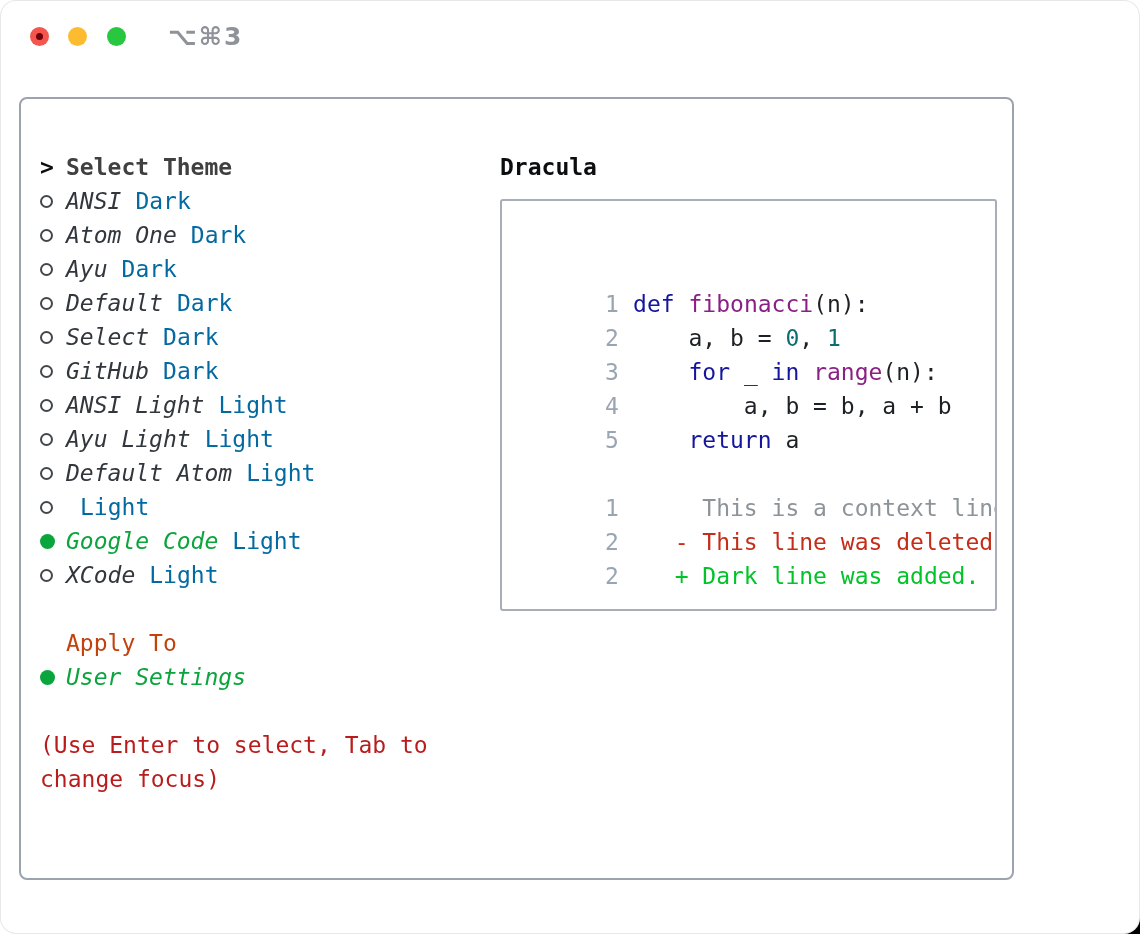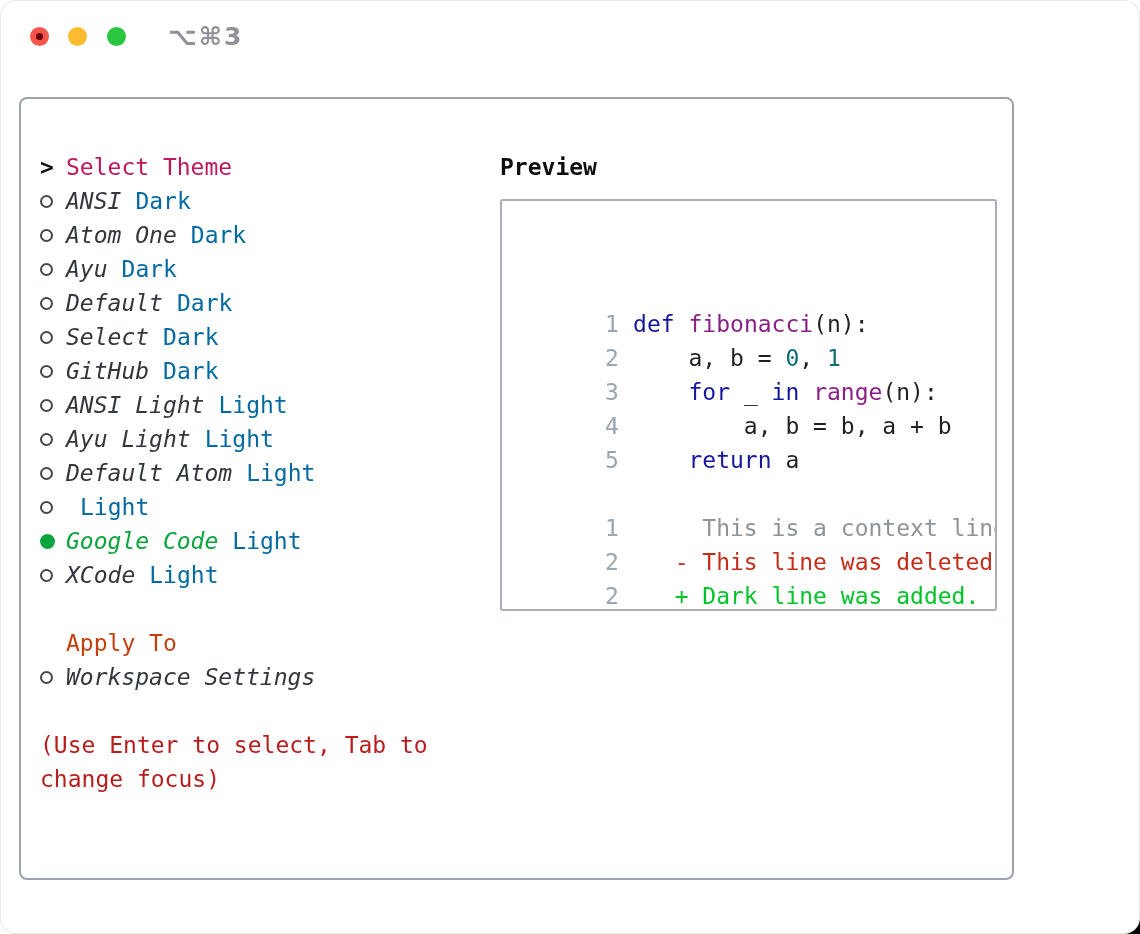--- a/index.html
+++ b/index.html
@@ -30,39 +30,39 @@
   .panel {
     position:absolute; left:19px; top:97px; width:995px; height:783px;
     border:2px solid #9ba4ae; border-radius:8px; box-sizing:border-box;
   }
 
   
   .left-col { position:absolute; left:40px; top:150px; }
   .row { display:flex; align-items:center; height:34px; font-size:23px; white-space:pre; }
   .marker { flex:0 0 26px; width:26px; display:flex; align-items:center; }
   .prompt { font-weight:bold; color:#0b0d10; font-size:23px; }
-  .hdr-label { font-weight:normal; color:#be185d; }
+  .hdr-label { font-weight:bold; color:#404040; }
   .subhdr-label { font-weight:normal; color:#c2410c; }
   .radio { width:13px; height:13px; border:2px solid #42474e; border-radius:50%; box-sizing:border-box; }
   .radio.on { width:15px; height:15px; border:none; background:#0aa53c; }
   .name { color:#32373e;font-style:italic; }
   .tag { color:#0369a1; margin-left:14px; }
   .sel .name { color:#0aa53c; }
   .spacer-row { height:34px; }
   .help-line { height:34px; line-height:34px; font-size:23px; color:#b91c1c; white-space:pre; }
 
   
   .preview-label {
     position:absolute; left:500px; top:150px; height:34px; line-height:34px;
     font-weight:bold; font-size:23px; color:#0b0d10;
   }
   .pbox {
     position:absolute; left:500px; top:199px; width:497px; height:412px;
     border:2px solid #a7aeb8; border-radius:3px; box-sizing:border-box;
-    padding:72px 0 0 20px; overflow:hidden;
+    padding:52px 0 0 20px; overflow:hidden;
   }
   .pline { height:34px; line-height:34px; font-size:23px; white-space:pre; }
   .ln { display:inline-block; width:28px; color:#9aa5b2; }
   .spacer { height:34px; }
   .c-keyword  { color:#14169d; }
   .c-function { color:#8a1f85; }
   .c-number   { color:#0a6e74; }
   .c-plain    { color:#1d2024; }
   .d-context  { color:#8d9499; }
   .d-deleted  { color:#c62d19; }
@@ -150,32 +150,32 @@
       <span class="name">XCode</span>
       <span class="tag">Light</span>
     </div>
 
     <div class="spacer-row"></div>
 
     <div class="row">
       <span class="marker"></span>
       <span class="subhdr-label">Apply To</span>
     </div>
-    <div class="row">
-      <span class="marker"><span class="radio"></span></span>
-      <span class="name">Workspace Settings</span>
+    <div class="row sel">
+      <span class="marker"><span class="radio on"></span></span>
+      <span class="name">User Settings</span>
     </div>
 
     <div class="spacer-row"></div>
 
     <div class="help-line">(Use Enter to select, Tab to</div>
     <div class="help-line">change focus)</div>
   </div>
 
-  <div class="preview-label">Preview</div>
+  <div class="preview-label">Dracula</div>
 
   <div class="pbox">
     <div class="pline">
       <span class="ln">1</span><span class="c-keyword">def</span><span class="c-plain"> </span><span class="c-function">fibonacci</span><span class="c-plain">(n):</span>
     </div>
     <div class="pline">
       <span class="ln">2</span><span class="c-plain">    a, b = </span><span class="c-number">0</span><span class="c-plain">, </span><span class="c-number">1</span>
     </div>
     <div class="pline">
       <span class="ln">3</span><span class="c-plain">    </span><span class="c-keyword">for</span><span class="c-plain"> _ </span><span class="c-keyword">in</span><span class="c-plain"> </span><span class="c-function">range</span><span class="c-plain">(n):</span>

